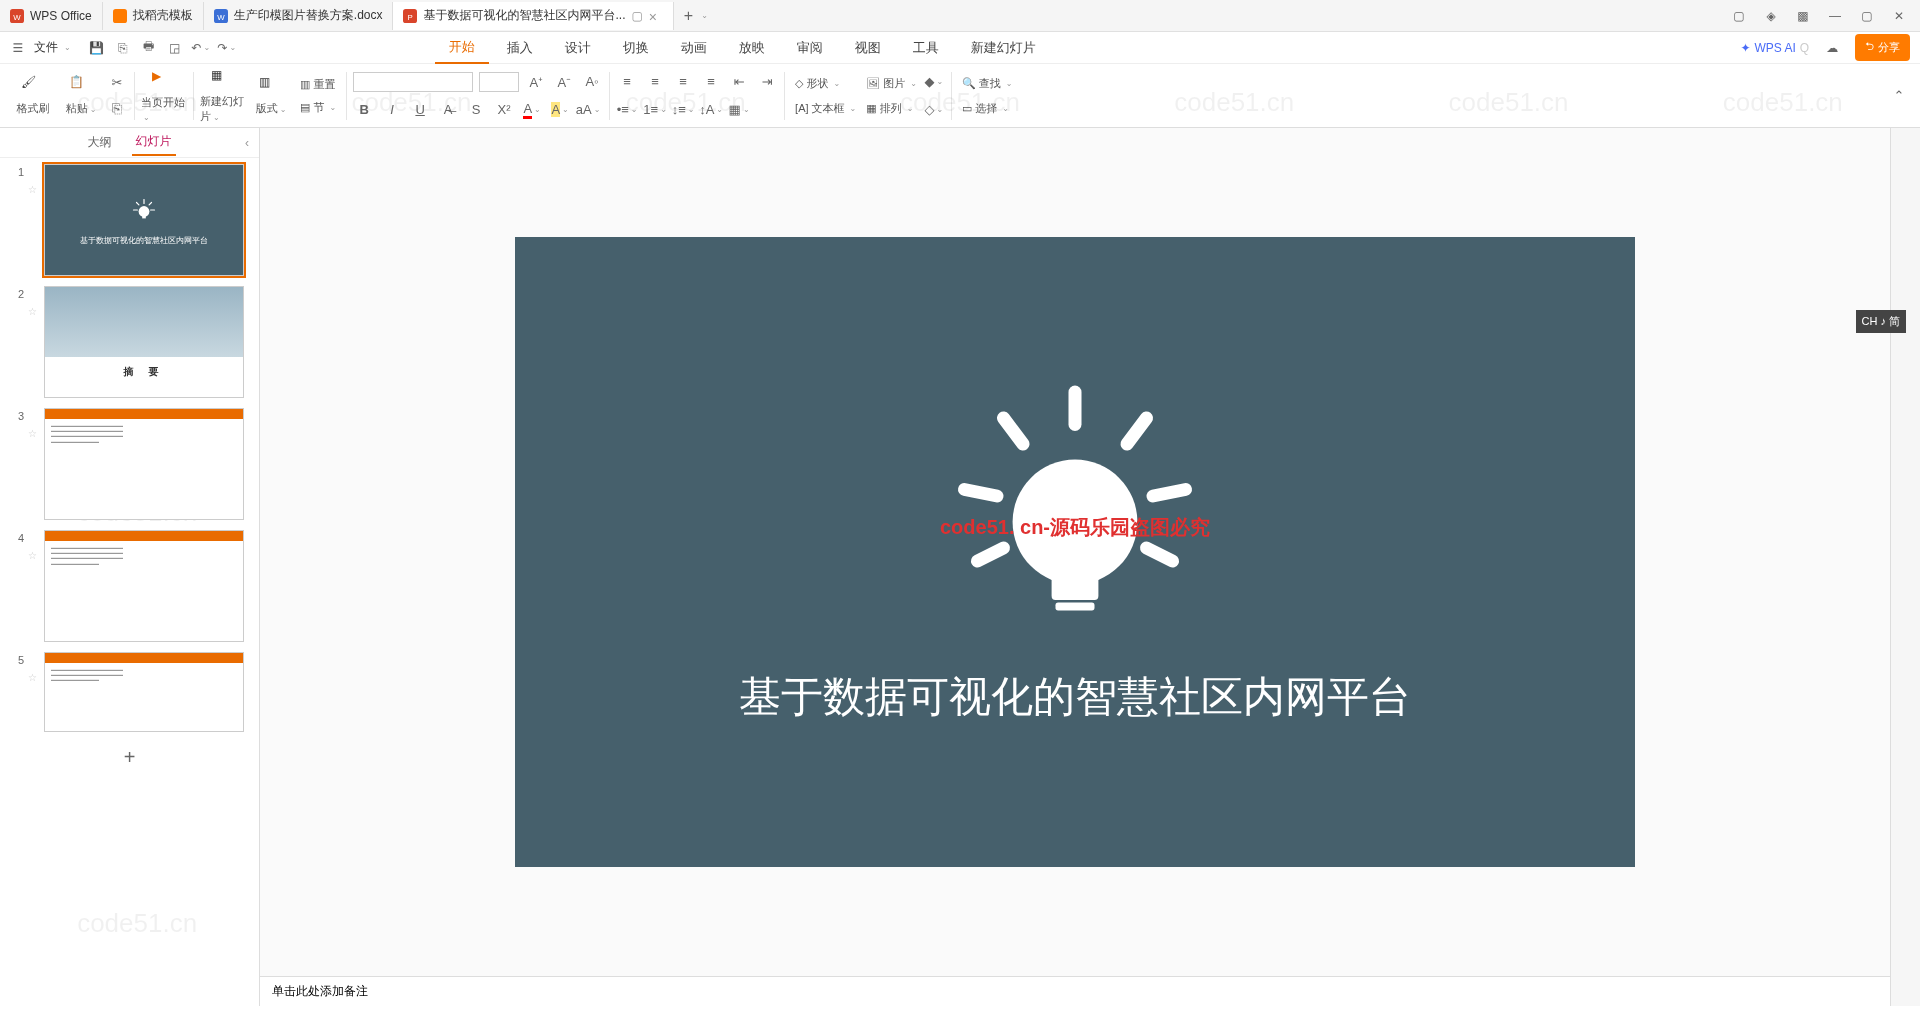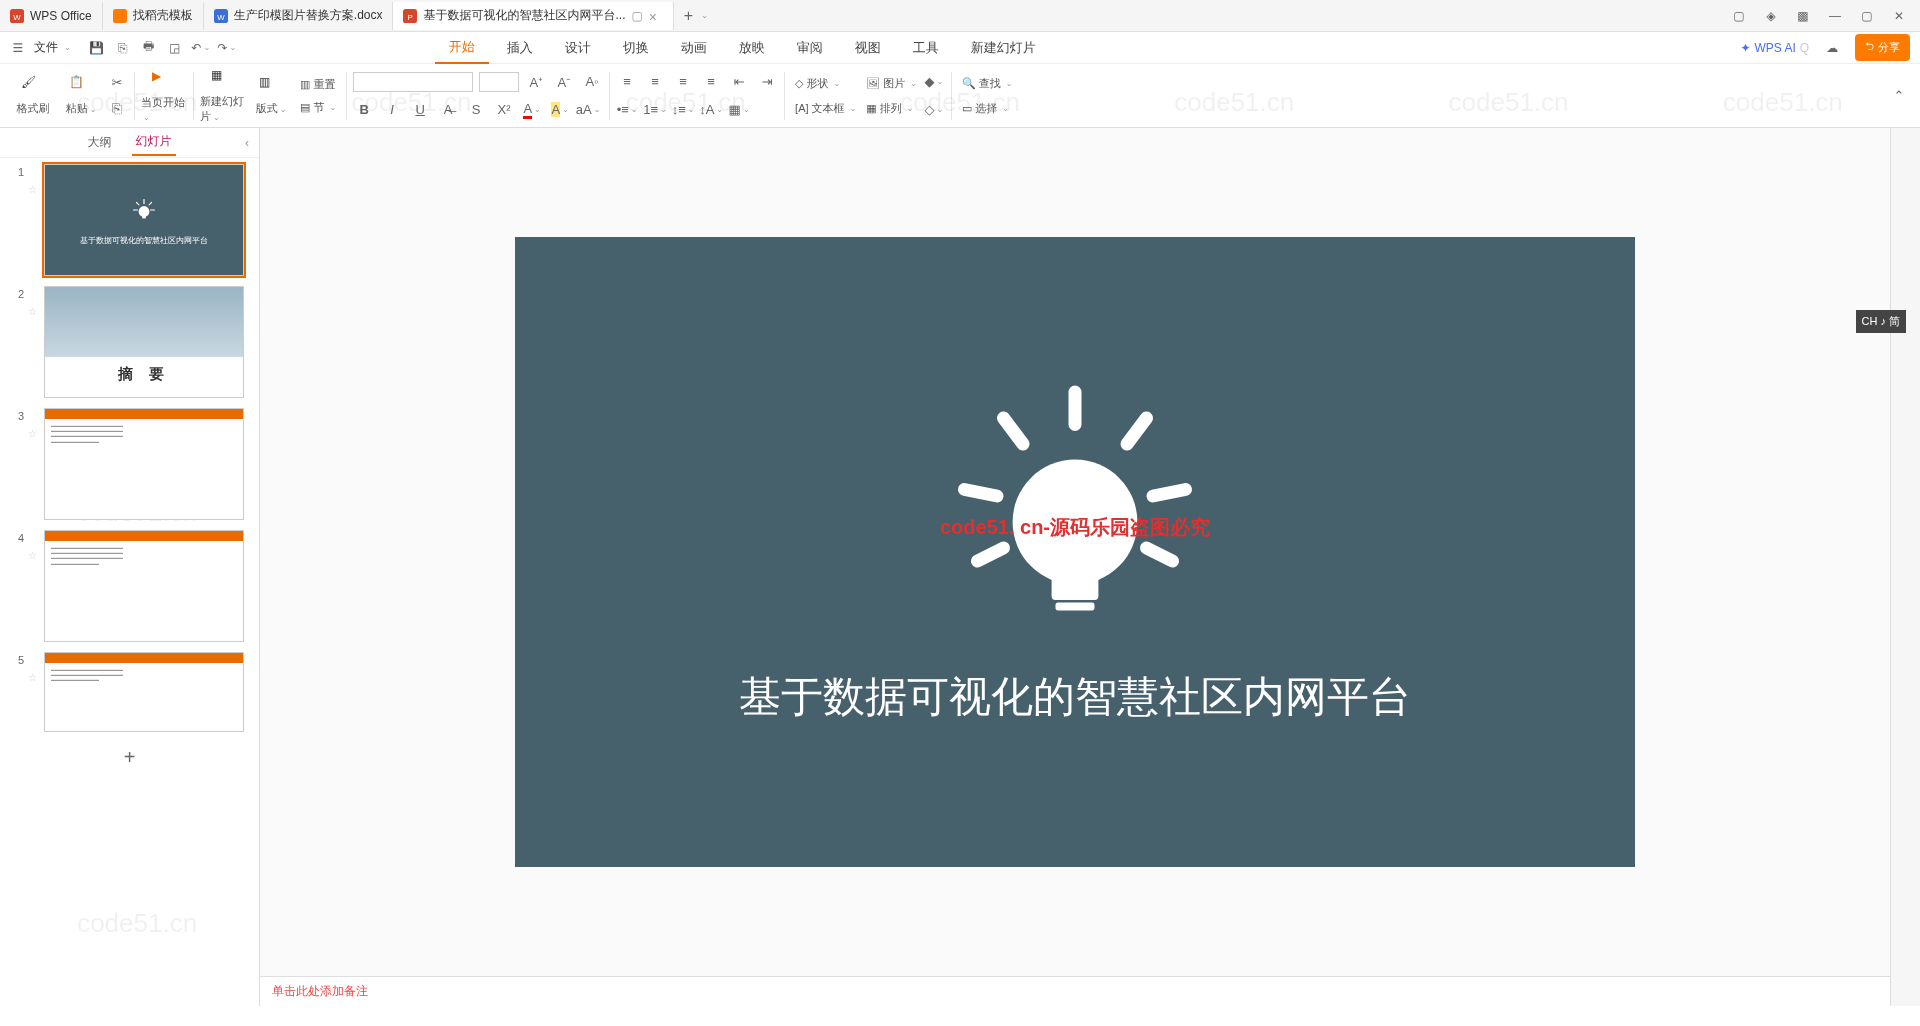--- a/index.html
+++ b/index.html
@@ -49,32 +49,32 @@
 .thumbs { flex:1; overflow-y:auto; padding:6px 10px; }
 .thumb-row { display:flex; align-items:flex-start; gap:4px; margin-bottom:10px; }
 .thumb-num { width:14px; text-align:right; font-size:11px; color:#666; padding-top:2px; }
 .thumb-star { width:12px; color:#ccc; font-size:10px; padding-top:20px; }
 .thumb { width:200px; height:112px; border:1px solid #ccc; background:#fff; cursor:pointer; position:relative; overflow:hidden; }
 .thumb.active { outline:2px solid #e96b00; }
 .thumb1 { background:#46606c; display:flex; flex-direction:column; align-items:center; justify-content:center; color:#fff; }
 .thumb1 .bulb { width:30px; height:30px; }
 .thumb1 .t { font-size:8px; margin-top:10px; }
 .thumb2-img { height:70px; background:linear-gradient(#9ab5c4,#c8d8e0); position:relative; }
-.thumb2-cap { text-align:center; font-size:15px; font-weight:bold; padding:8px; letter-spacing:6px; }
+.thumb2-cap { text-align:center; font-size:10px; font-weight:bold; padding:8px; letter-spacing:6px; }
 .thumb-doc-bar { height:10px; background:#e96b00; }
 .thumb-doc-body { padding:4px 6px; font-size:4px; color:#999; line-height:1.3; }
 .add-slide { text-align:center; font-size:20px; color:#666; cursor:pointer; padding:4px; }
 
 .canvas-area { flex:1; background:#fafafa; display:flex; flex-direction:column; position:relative; }
 .canvas-wrap { flex:1; display:flex; align-items:center; justify-content:center; padding:20px; }
 .slide { width:1120px; height:630px; background:#46606c; position:relative; display:flex; flex-direction:column; align-items:center; justify-content:center; }
 .bulb-svg { width:260px; height:260px; }
 .slide-title { color:#fff; font-size:42px; margin-top:30px; }
 .watermark-red { position:absolute; color:#e03030; font-size:20px; font-weight:bold; top:44%; left:50%; transform:translateX(-50%); }
-.notes { height:30px; border-top:1px solid #ddd; padding:6px 12px; font-size:12px; color:#ef4444; background:#fff; }
+.notes { height:30px; border-top:1px solid #ddd; padding:6px 12px; font-size:12px; color:#000000; background:#fff; }
 
 .right-rail { width:30px; background:#f6f6f6; border-left:1px solid #ddd; }
 
 
 .ime { position:absolute; right:14px; top:310px; background:#444; color:#fff; font-size:11px; padding:4px 6px; border-radius:0; display:flex; align-items:center; gap:2px; }
 
 
 .wm { position:absolute; inset:0; pointer-events:none; display:grid; grid-template-columns:repeat(7,1fr); grid-template-rows:repeat(5,1fr); align-items:center; justify-items:center; color:rgba(0,0,0,0.06); font-size:26px; }
 
 svg { display:block; }

